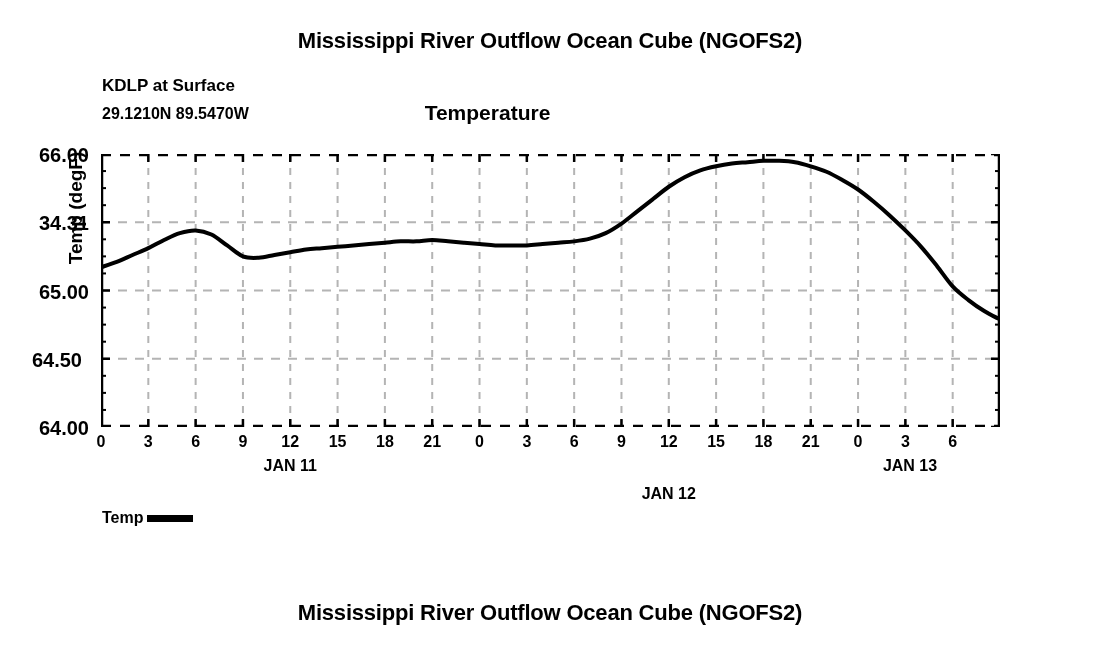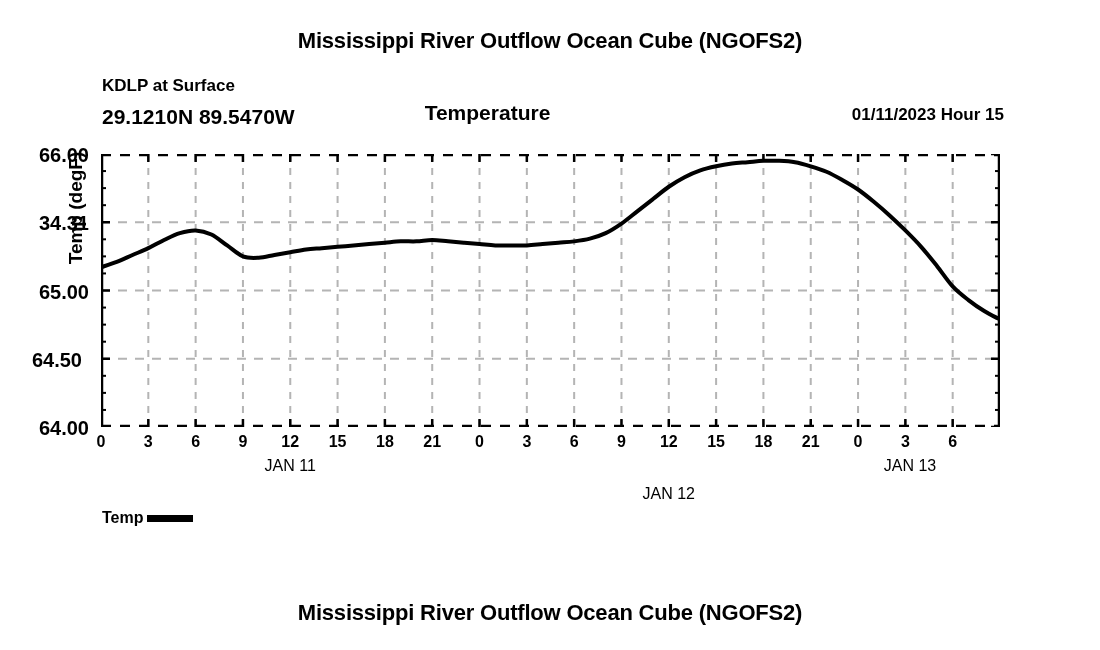--- a/index.html
+++ b/index.html
@@ -40,21 +40,21 @@
     left: 102px;
     top: 76px;
     font-size: 17px;
     font-weight: bold;
     white-space: nowrap;
   }
   .coords-line {
     position: absolute;
     left: 102px;
     top: 105px;
-    font-size: 21px;
+    font-size: 16px;
     font-weight: bold;
     white-space: nowrap;
   }
   .param-title {
     position: absolute;
     left: 0;
     top: 101px;
     width: 975px;
     text-align: center;
     font-size: 21px;
@@ -109,21 +109,21 @@
     font-size: 16px;
     font-weight: bold;
     transform: translateX(-50%);
     white-space: nowrap;
   }
   .daylabel {
     position: absolute;
     top: 457px;
     text-align: right;
     font-size: 16px;
-    font-weight: normal;
+    font-weight: bold;
     transform: translateX(-50%);
     white-space: nowrap;
   }
   .xaxis-title {
     position: absolute;
     top: 482px;
     left: 0;
     width: 1100px;
     text-align: center;
     font-size: 19px;
@@ -164,21 +164,20 @@
 </head>
 <body>
 
 <div class="page">
 
   <div class="main-title">Mississippi River Outflow Ocean Cube (NGOFS2)</div>
 
   <div class="station-line">KDLP at Surface</div>
   <div class="coords-line">29.1210N  89.5470W</div>
   <div class="param-title">Temperature</div>
-  <div class="run-stamp">01/11/2023 Hour 15</div>
 
   <div class="ylabel">Temp (degF)</div>
 
   <div id="ytick-container">
       <div class="ytick" style="left: 9px; top: 144px;">66.00</div>
       <div class="ytick" style="left: 9px; top: 212.25px;">34.31</div>
       <div class="ytick" style="left: 9px; top: 280.5px;">65.00</div>
       <div class="ytick" style="left: 2px; top: 348.75px; text-align: right;">64.50</div>
       <div class="ytick" style="left: 9px; top: 417px;">64.00</div>
     </div>

